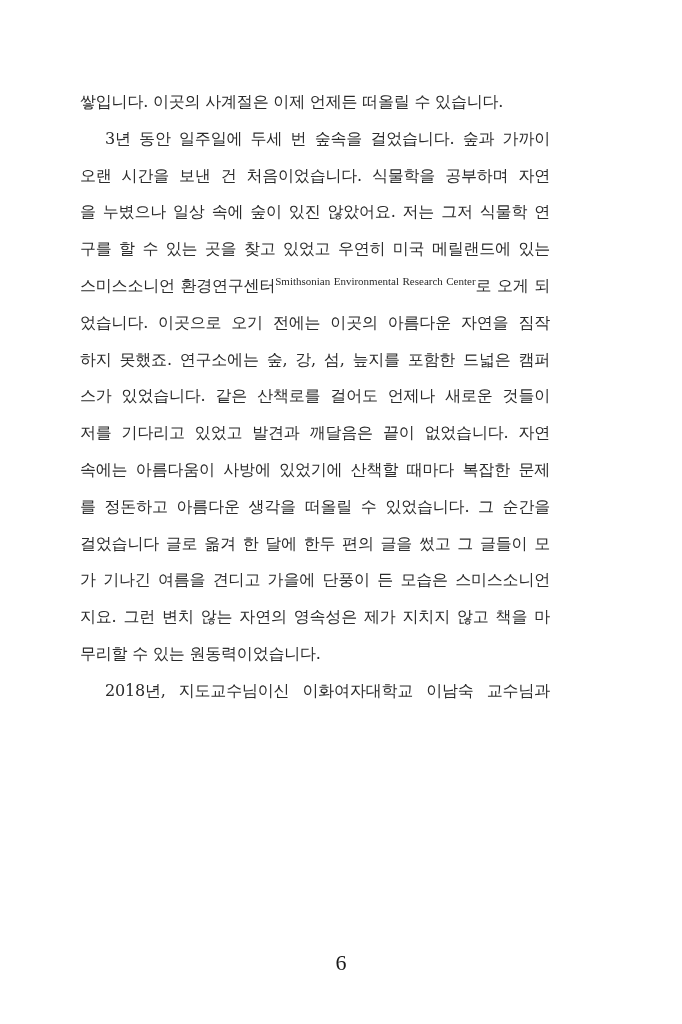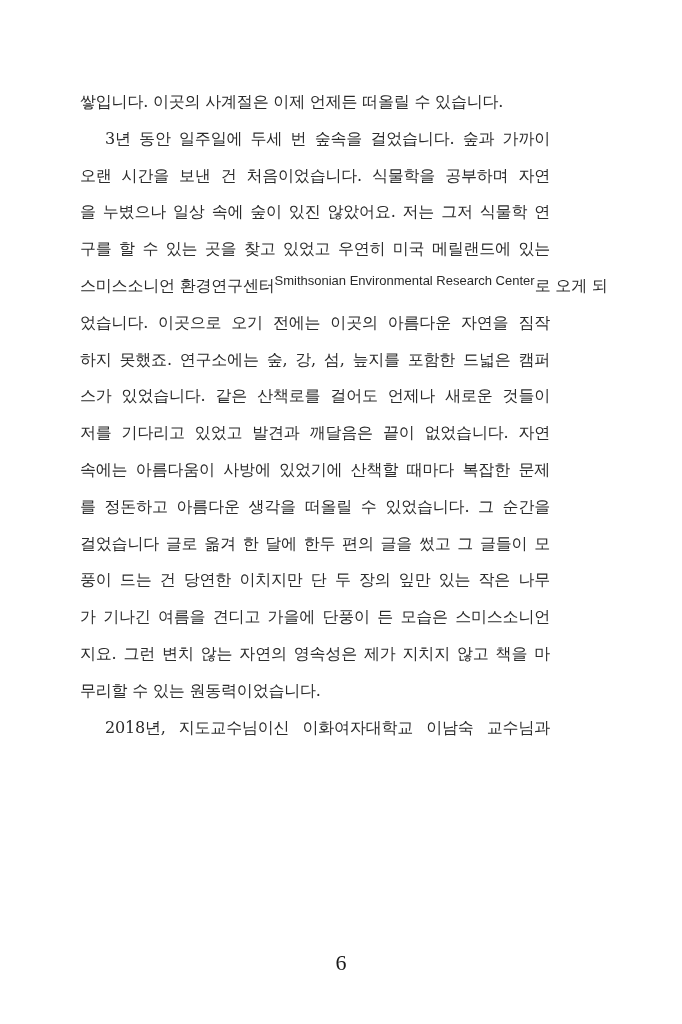--- a/index.html
+++ b/index.html
@@ -31,22 +31,22 @@
       text-align-last: justify;
       overflow: visible;
     }
     .line.last {
       text-align-last: left;
     }
     .line.indent {
       padding-left: 25px;
     }
     .sup-en {
-      font-family: Liberation Sans, sans-serif;
-      font-size: 13px;
+      font-family: Liberation Serif, serif;
+      font-size: 11px;
       vertical-align: 6px;
       letter-spacing: 0;
       line-height: 0;
     }
     .page-number {
       position: absolute;
       left: 0;
       width: 682px;
       top: 950px;
       text-align: center;
@@ -65,20 +65,19 @@
   <div class="line">을 누볐으나 일상 속에 숲이 있진 않았어요. 저는 그저 식물학 연</div>
   <div class="line">구를 할 수 있는 곳을 찾고 있었고 우연히 미국 메릴랜드에 있는</div>
   <div class="line"><span>스미스소니언 환경연구센터</span><span class="sup-en">Smithsonian Environmental Research Center</span><span>로 오게 되</span></div>
   <div class="line">었습니다. 이곳으로 오기 전에는 이곳의 아름다운 자연을 짐작</div>
   <div class="line">하지 못했죠. 연구소에는 숲, 강, 섬, 늪지를 포함한 드넓은 캠퍼</div>
   <div class="line">스가 있었습니다. 같은 산책로를 걸어도 언제나 새로운 것들이</div>
   <div class="line">저를 기다리고 있었고 발견과 깨달음은 끝이 없었습니다. 자연</div>
   <div class="line">속에는 아름다움이 사방에 있었기에 산책할 때마다 복잡한 문제</div>
   <div class="line">를 정돈하고 아름다운 생각을 떠올릴 수 있었습니다. 그 순간을</div>
   <div class="line">걸었습니다 글로 옮겨 한 달에 한두 편의 글을 썼고 그 글들이 모</div>
-  <div class="line">풍이 드는 건 당연한 이치지만 단 두 장의 잎만 있는 작은 나무</div>
   <div class="line">가 기나긴 여름을 견디고 가을에 단풍이 든 모습은 스미스소니언</div>
   <div class="line">지요. 그런 변치 않는 자연의 영속성은 제가 지치지 않고 책을 마</div>
   <div class="line last">무리할 수 있는 원동력이었습니다.</div>
   <div class="line indent">2018년, 지도교수님이신 이화여자대학교 이남숙 교수님과</div>
 </div>
 
 <div class="page-number">6</div>
 
 </body></html>

